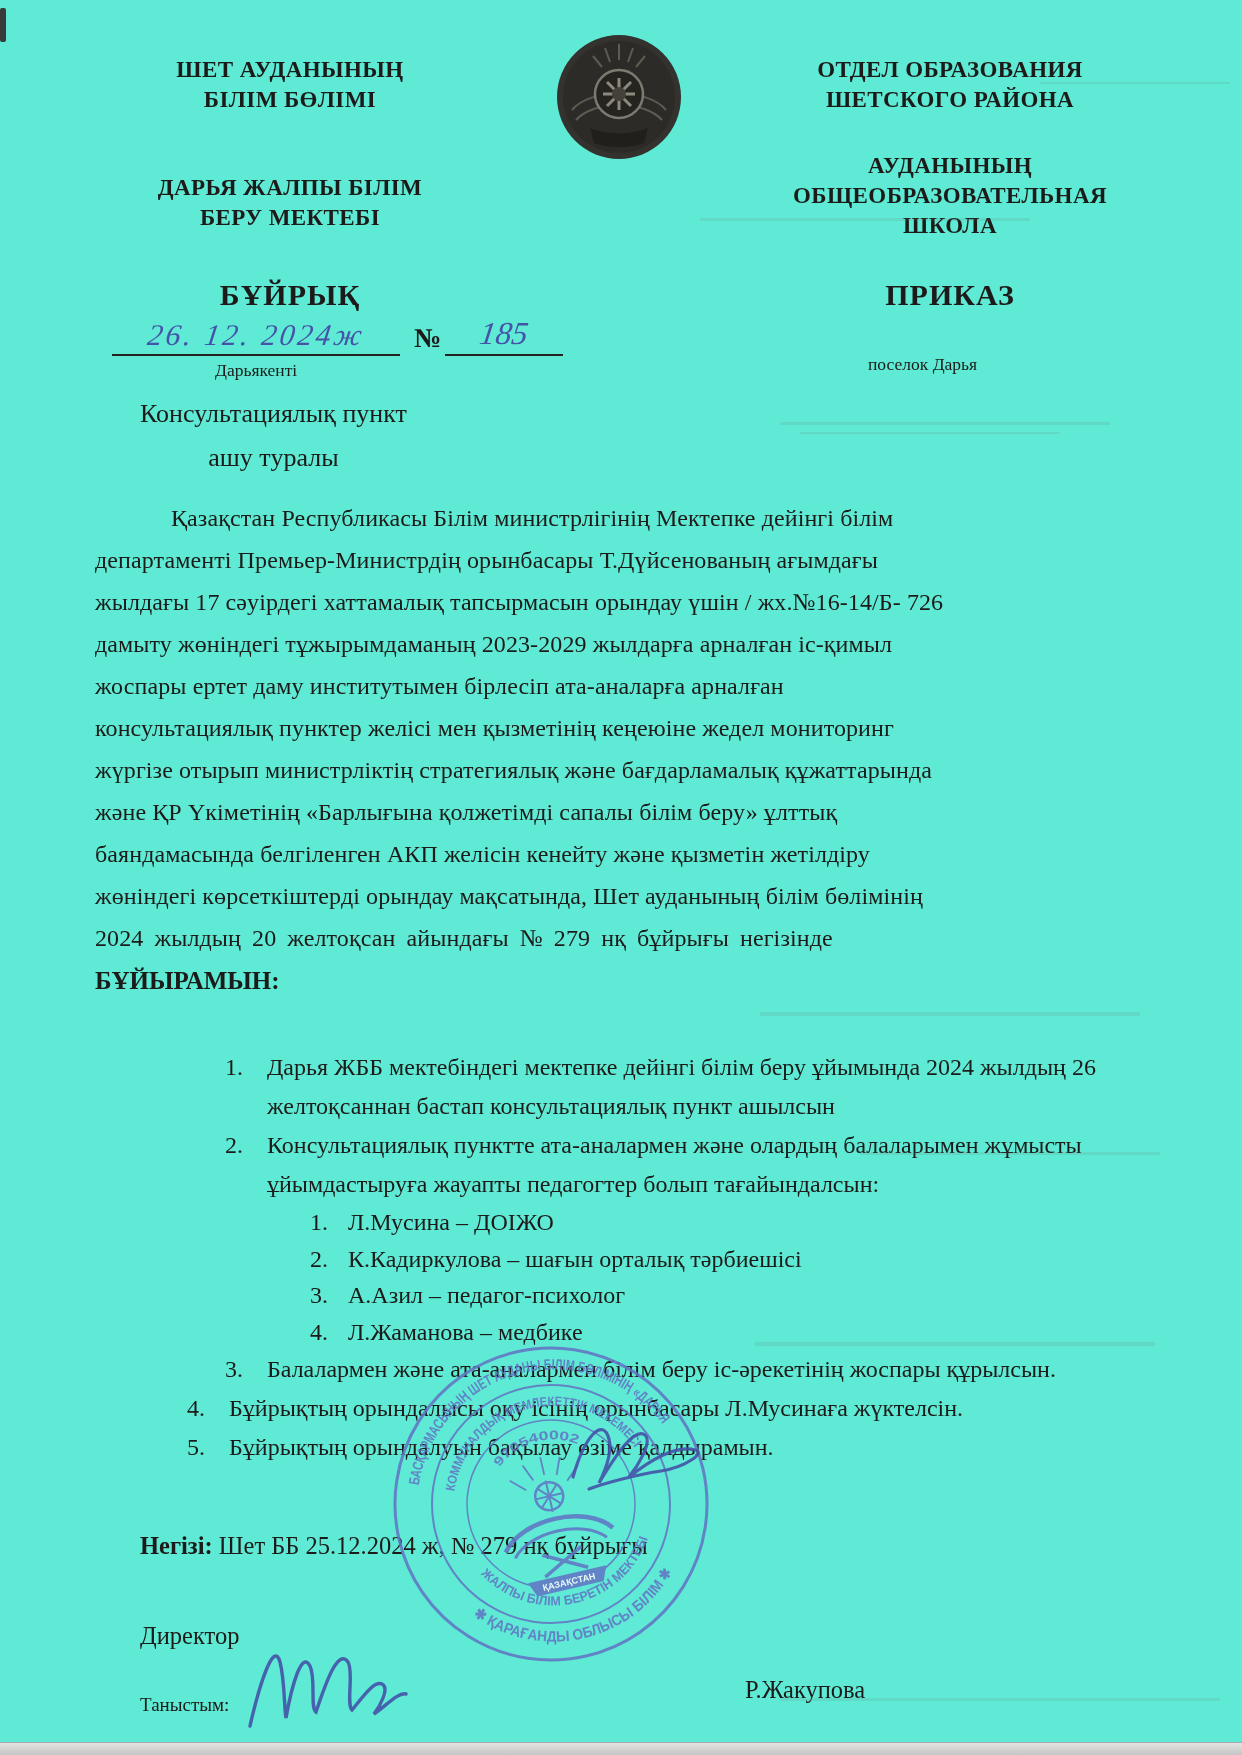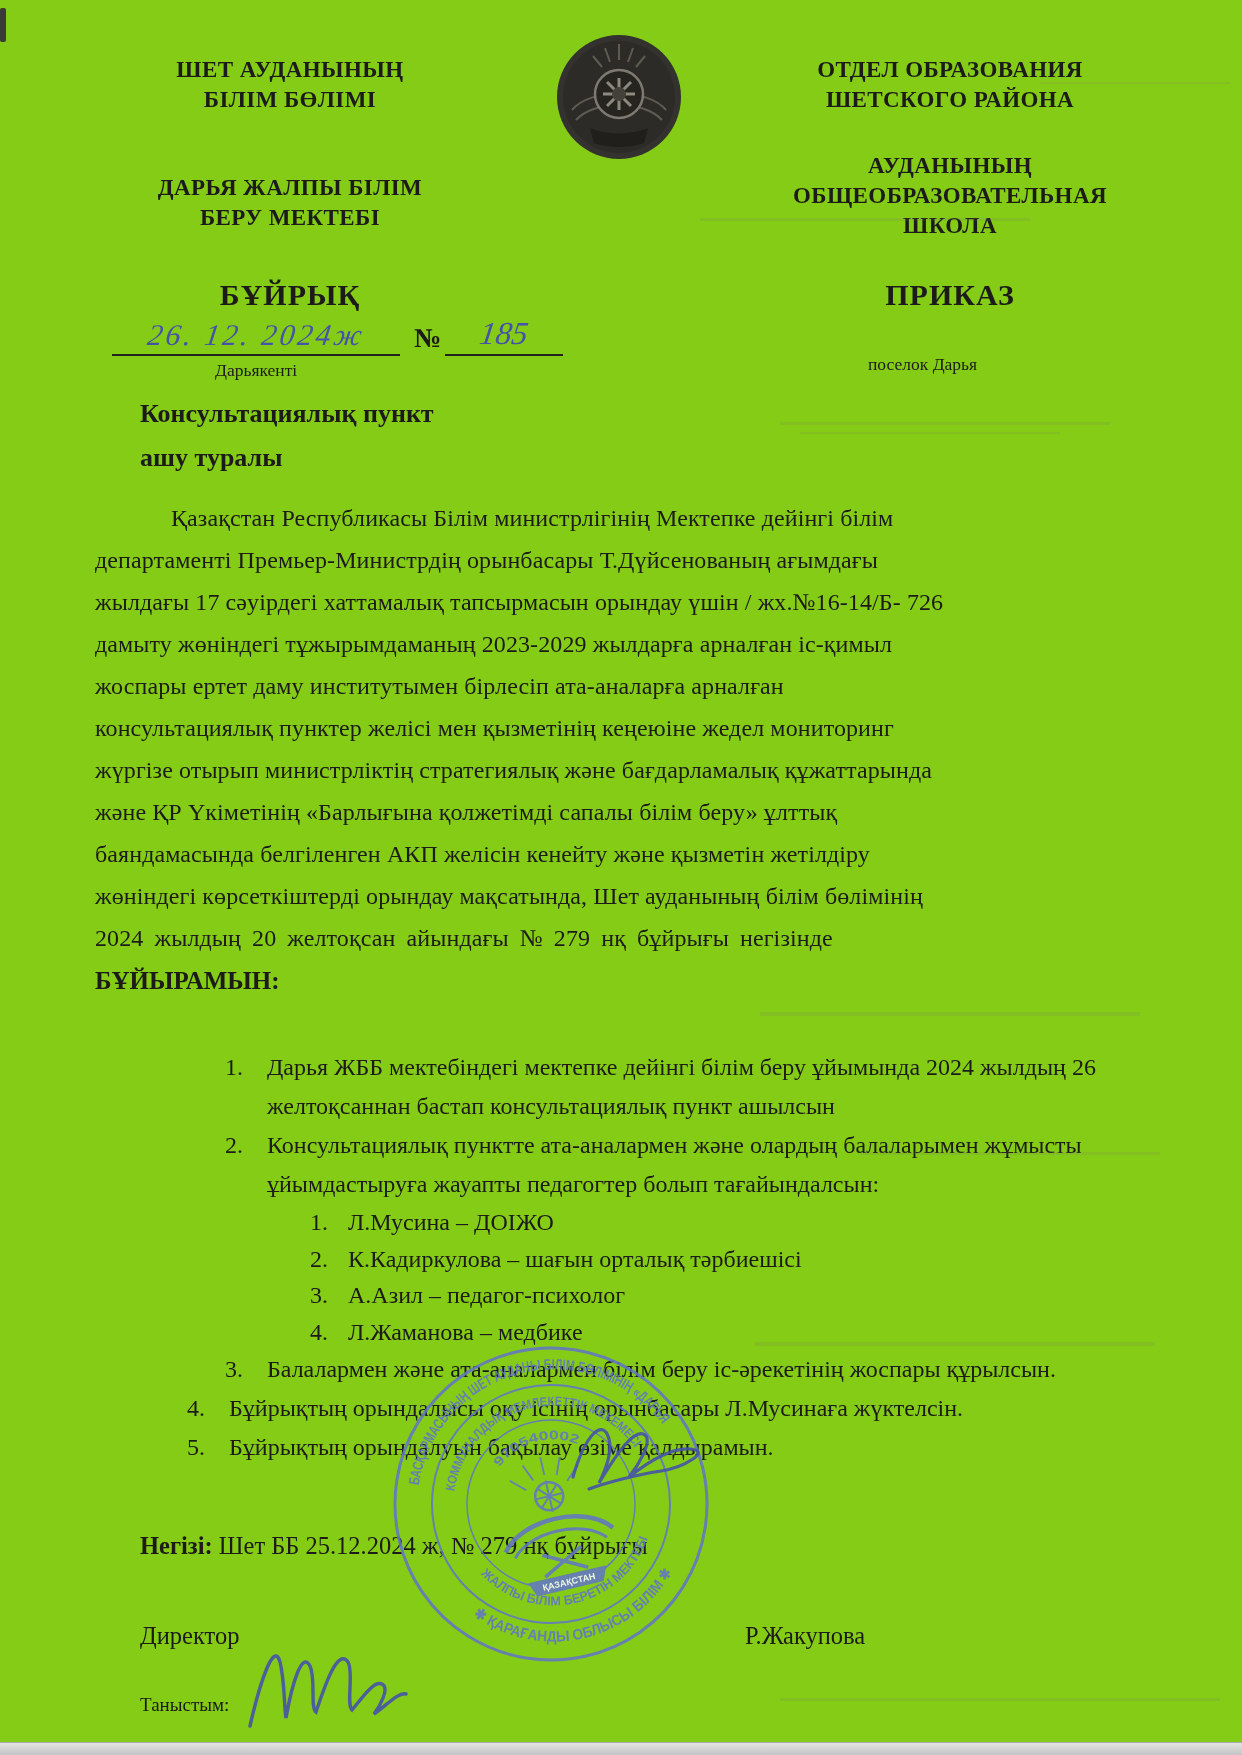--- a/index.html
+++ b/index.html
@@ -1,18 +1,18 @@
 <!DOCTYPE html>
 <html><head>
 <meta charset="utf-8">
 <style>
   html,body{margin:0;padding:0;background:#888;}
   .page{
     position:relative;width:1242px;height:1755px;margin:0 auto;
-    background:#84cc16;overflow:hidden;
+    background:#5eead4;overflow:hidden;
     font-family:"Liberation Serif","DejaVu Serif",serif;color:#1c1b19;
   }
   .abs{position:absolute;}
   
   .hdr-left{left:90px;top:55px;width:400px;text-align:center;}
   .hdr-right{left:740px;top:55px;width:420px;text-align:center;}
   .hdr-line{font-weight:bold;font-size:23px;line-height:30px;letter-spacing:.4px;}
   .hdr-gap{height:58px;}
   .hdr-gap2{height:18px;}
   
@@ -24,41 +24,41 @@
   .u{border-bottom:2.5px solid #23221f;}
   .hand{font-style:italic;color:#4553a8;transform:skewX(-8deg);display:inline-block;}
   .date-hand{width:288px;font-size:30px;letter-spacing:3px;padding-bottom:2px;text-align:center;}
   .no-sign{font-weight:bold;font-size:27px;padding:0 4px 2px 14px;}
   .num-hand{width:118px;font-size:32px;padding-bottom:2px;text-align:center;}
   
   .place{font-size:17.5px;}
   .place-kk{left:215px;top:360px;}
   .place-ru{left:868px;top:354px;}
   
-  .subject{left:140px;top:392px;font-weight:bold;font-size:26px;line-height:44px;}
+  .subject{left:140px;top:392px;font-weight:normal;font-size:26px;line-height:44px;text-align:center;}
   
   .body{left:95px;top:497px;width:1070px;font-size:24px;}
   .body-line{height:42px;line-height:42px;white-space:nowrap;letter-spacing:.1px;}
   .body-line.indent{text-indent:76px;}
   .body-line.spread{word-spacing:5px;}
   .resolution{height:43px;line-height:43px;font-weight:bold;font-size:25px;}
   
   .list{left:95px;top:1048px;width:1085px;font-size:24px;}
   .item{display:flex;padding-left:130px;line-height:39px;}
   .item.outdent{padding-left:92px;}
   .item .num{width:42px;flex:0 0 auto;}
   .item .txt{flex:1;}
   .sublist{padding-left:215px;}
   .subitem{display:flex;line-height:36.5px;}
   .subitem .num{width:38px;flex:0 0 auto;}
   
   .basis{left:140px;top:1532px;font-size:24.5px;}
   .basis b{font-weight:bold;}
   .director-label{left:140px;top:1622px;font-size:24.5px;}
-  .director-name{left:745px;top:1622px;font-size:24.5px;}
+  .director-name{left:745px;top:1676px;font-size:24.5px;}
   .familiar-label{left:140px;top:1694px;font-size:19px;font-weight:normal;}
   
   .stamp{left:383px;top:1336px;width:336px;height:336px;transform:rotate(-13deg);opacity:.88;}
   
   .streak{background:rgba(110,110,112,.14);}
   .bottom-band{left:0;top:1742px;width:1242px;height:13px;background:linear-gradient(#e3e3e1,#c2c2c4);border-top:1px solid #a9a9b0;}
   .speck{background:#3a3a38;border-radius:2px;}
 </style>
 </head>
 <body>

